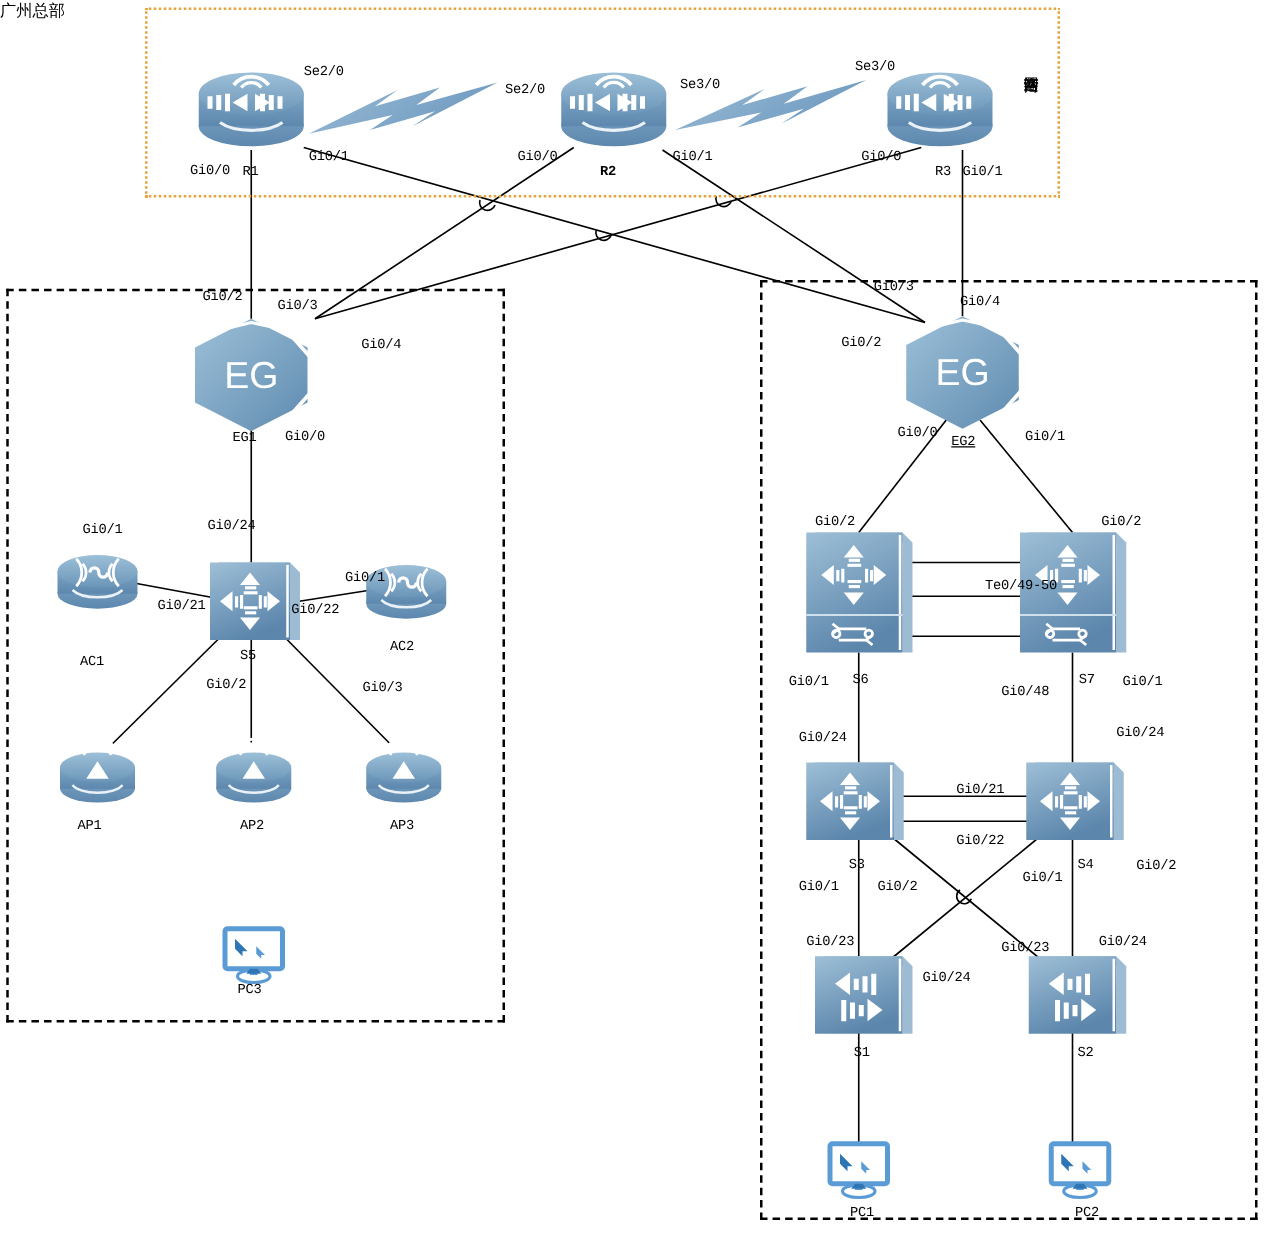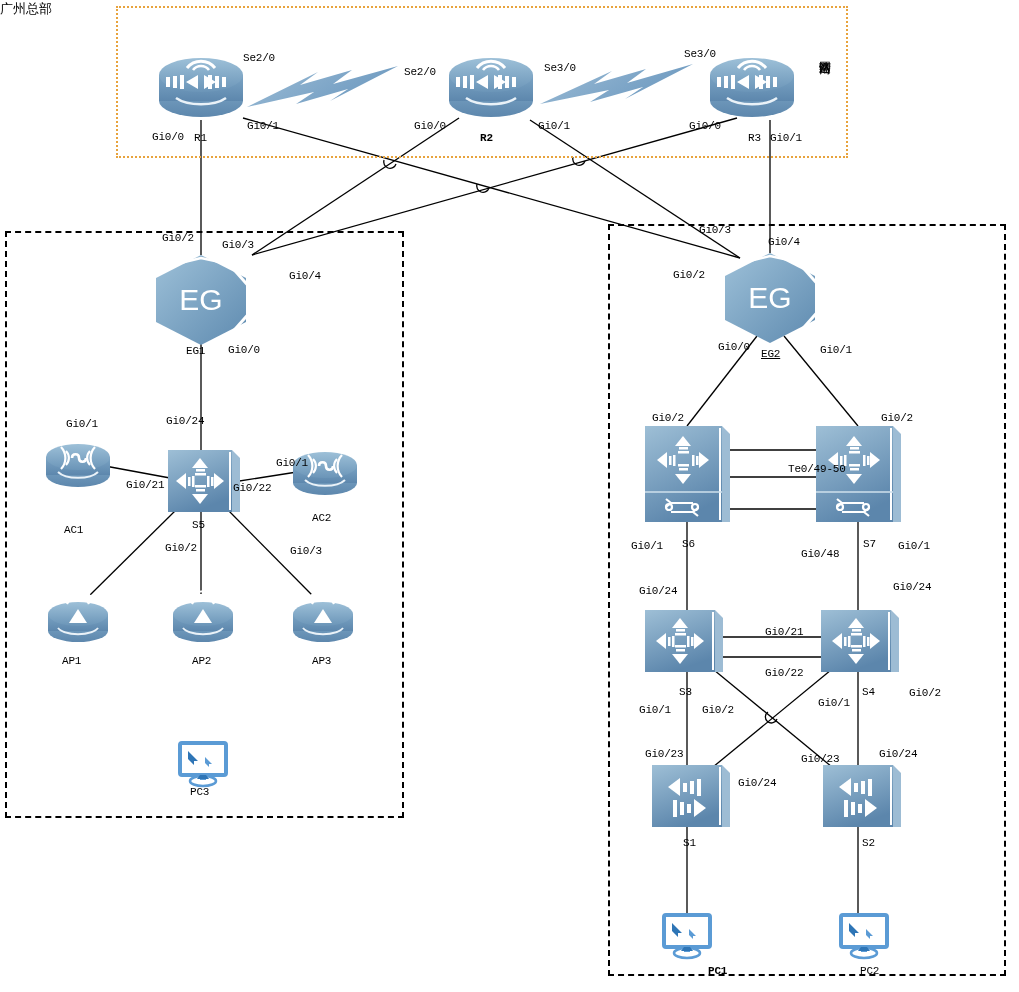--- a/index.html
+++ b/index.html
@@ -503,17 +503,17 @@
       <div class="lbl" style="left: 909px; top: 687px;">Gi0/2</div>
       <div class="lbl" style="left: 639px; top: 704px;">Gi0/1</div>
       <div class="lbl" style="left: 702px; top: 704px;">Gi0/2</div>
       <div class="lbl" style="left: 818px; top: 697px;">Gi0/1</div>
       <div class="lbl" style="left: 645px; top: 748px;">Gi0/23</div>
       <div class="lbl" style="left: 801px; top: 753px;">Gi0/23</div>
       <div class="lbl" style="left: 879px; top: 748px;">Gi0/24</div>
       <div class="lbl" style="left: 738px; top: 777px;">Gi0/24</div>
       <div class="lbl" style="left: 683px; top: 837px; text-align: right;">S1</div>
       <div class="lbl" style="left: 862px; top: 837px;">S2</div>
-      <div class="lbl" style="left: 708px; top: 965px; font-weight: bold;">PC1</div>
+      <div class="lbl" style="left: 680px; top: 965px;">PC1</div>
       <div class="lbl" style="left: 860px; top: 965px;">PC2</div>
     </div>
 
 </div>
 
 </body></html>

